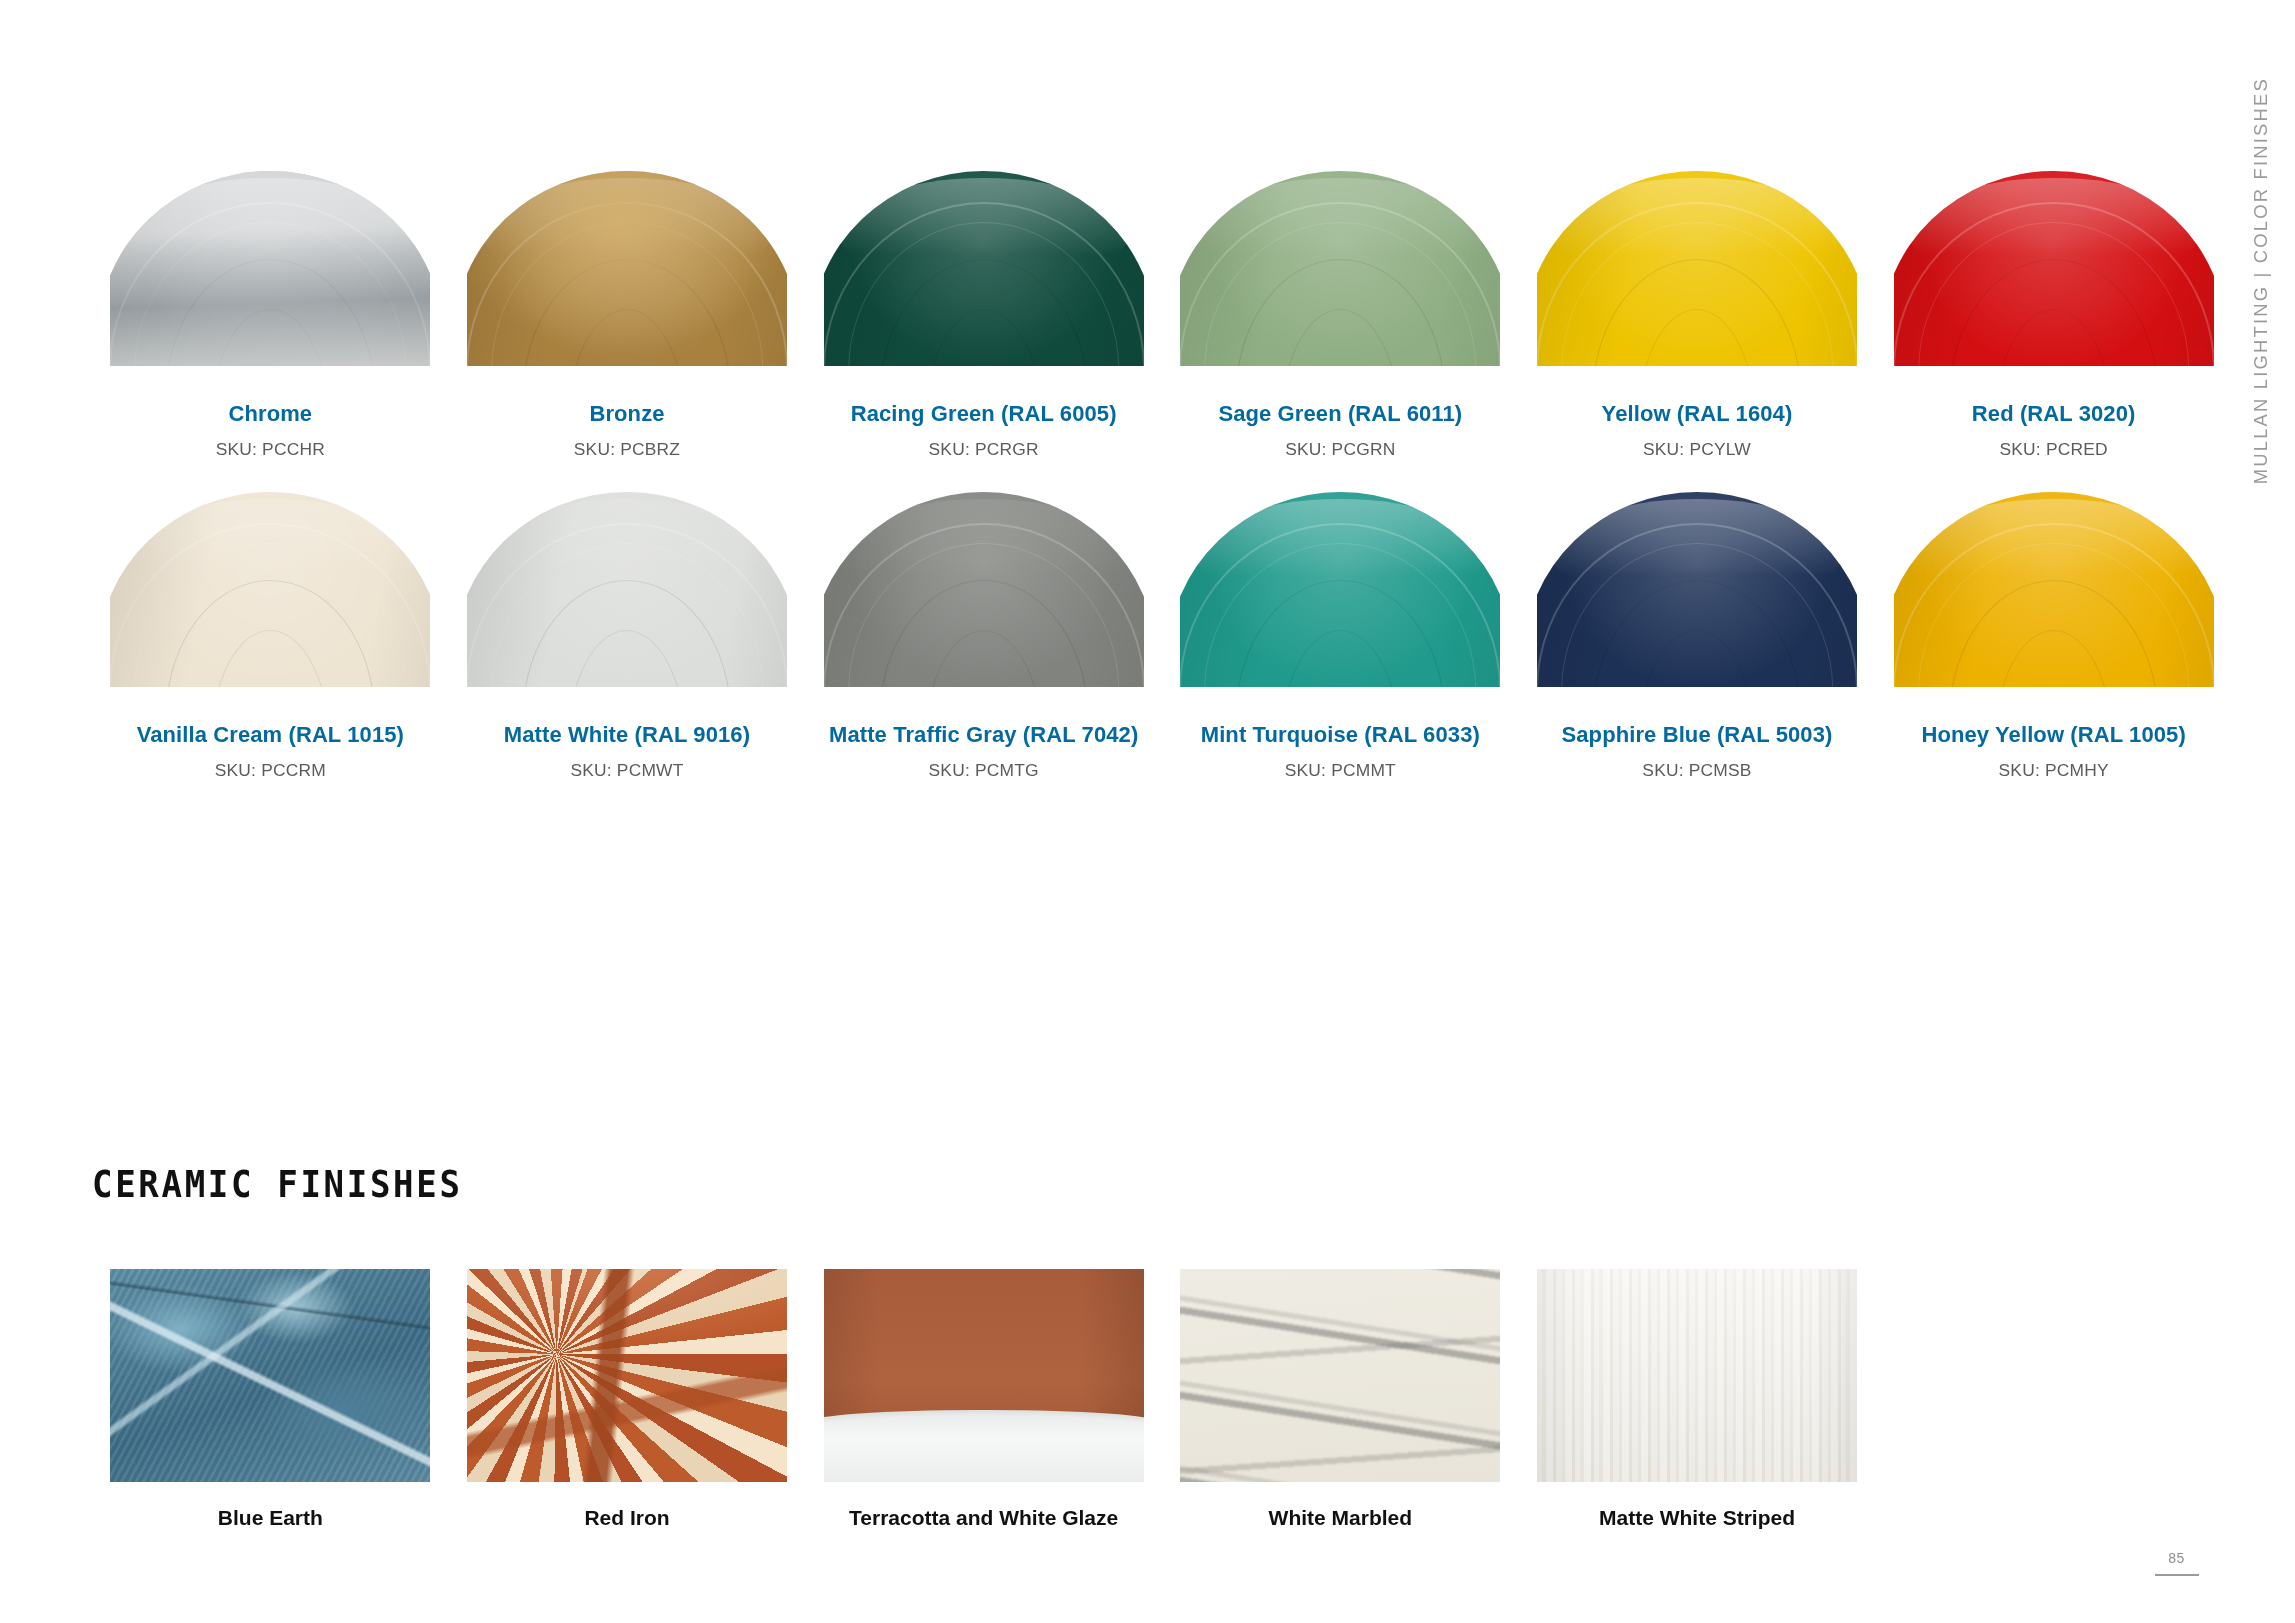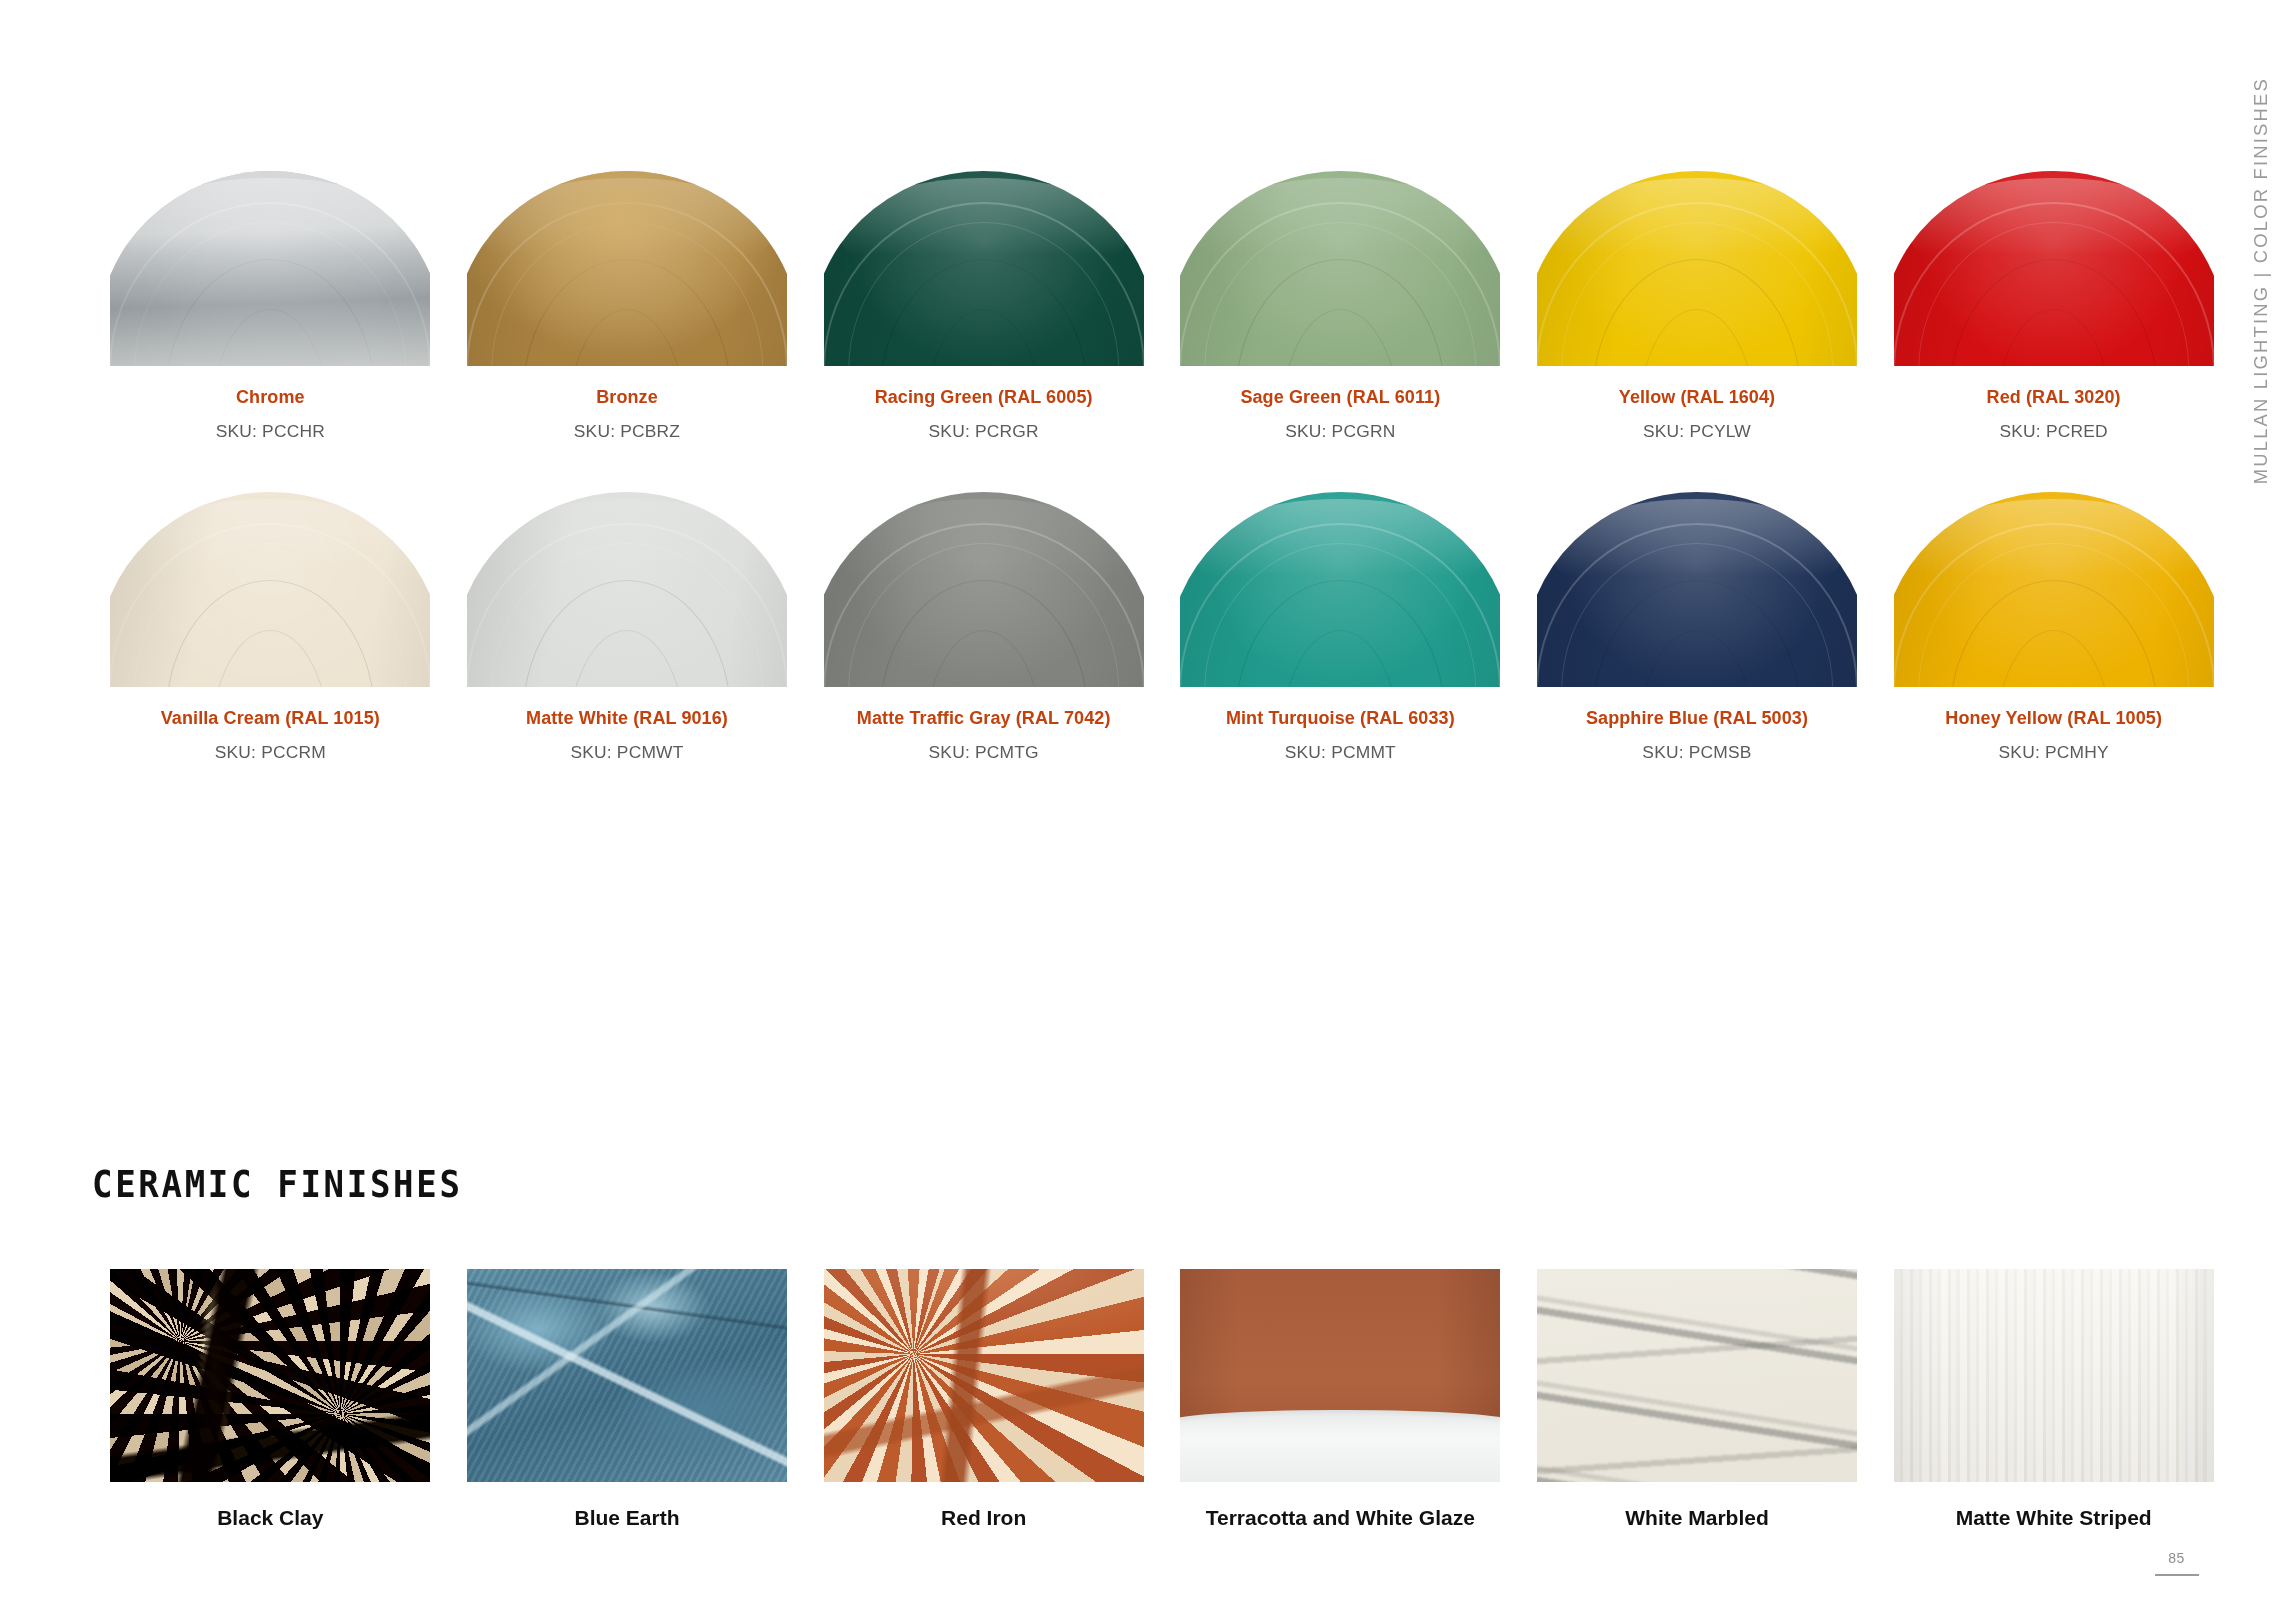--- a/index.html
+++ b/index.html
@@ -69,22 +69,22 @@
     background:linear-gradient(180deg,rgba(255,255,255,.30),rgba(255,255,255,0) 70%);
   }
   .dome .shade{
     position:absolute;inset:0;
     background:radial-gradient(ellipse 70% 58% at 50% 18%,rgba(255,255,255,.18),rgba(255,255,255,0) 55%),
                radial-gradient(ellipse 90% 80% at 50% 105%,rgba(0,0,0,.28),rgba(0,0,0,0) 62%),
                linear-gradient(100deg,rgba(0,0,0,.10),rgba(0,0,0,0) 30%,rgba(0,0,0,0) 72%,rgba(0,0,0,.10));
   }
 
   .pc-name{
-    margin-top:22px;
-    font-size:18px;font-weight:bold;color:#c2410c;
+    margin-top:36px;
+    font-size:22px;font-weight:bold;color:#0369a1;
     letter-spacing:0.1px;text-align:center;line-height:1.1;
   }
   .pc-sku{
     margin-top:13px;
     font-size:17.4px;color:#5b5b5b;text-align:right;letter-spacing:0.2px;
   }
 
   
   .sec-head{
     position:absolute;left:92px;top:1163px;
@@ -405,24 +405,20 @@
         </div>
         <div class="pc-name">Honey Yellow (RAL 1005)</div>
         <div class="pc-sku">SKU: PCMHY</div>
       </div>
     </div>
 
   <div class="sec-head">CERAMIC FINISHES</div>
 
   <div id="cer-grid">
       <div class="cer-cell">
-        <div class="cer-tile tex-blackclay"></div>
-        <div class="cer-name">Black Clay</div>
-      </div>
-      <div class="cer-cell">
         <div class="cer-tile tex-blueearth"></div>
         <div class="cer-name">Blue Earth</div>
       </div>
       <div class="cer-cell">
         <div class="cer-tile tex-rediron"></div>
         <div class="cer-name">Red Iron</div>
       </div>
       <div class="cer-cell">
         <div class="cer-tile tex-terracotta"></div>
         <div class="cer-name">Terracotta and White Glaze</div>

